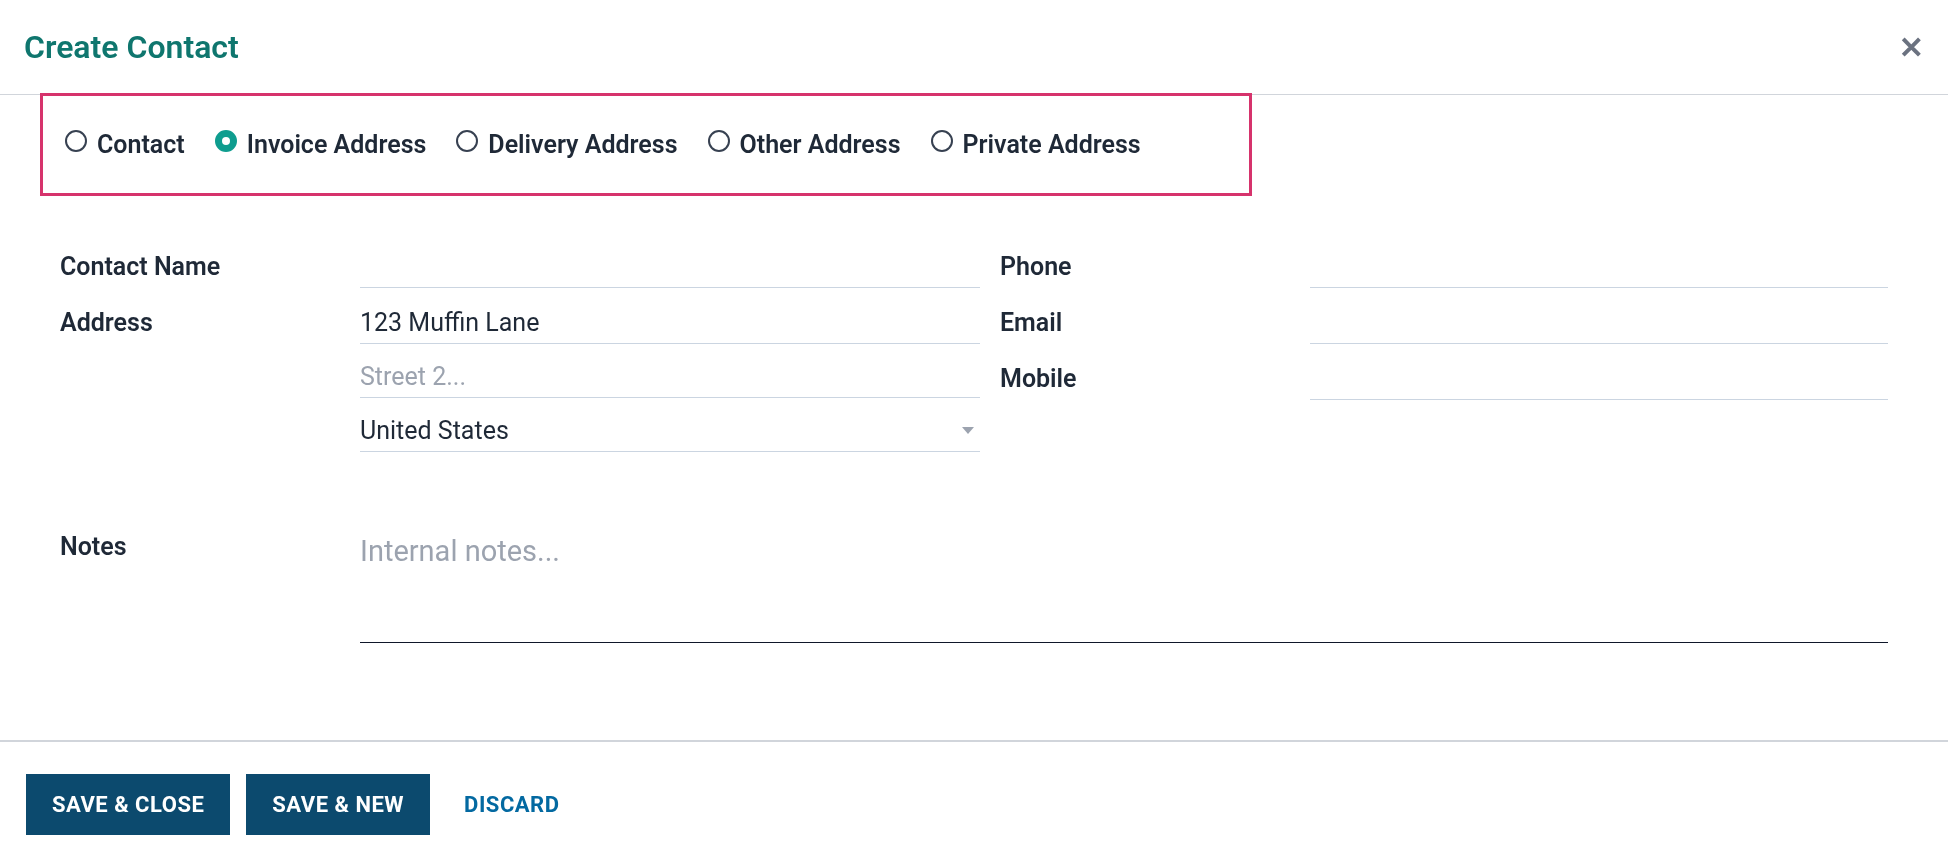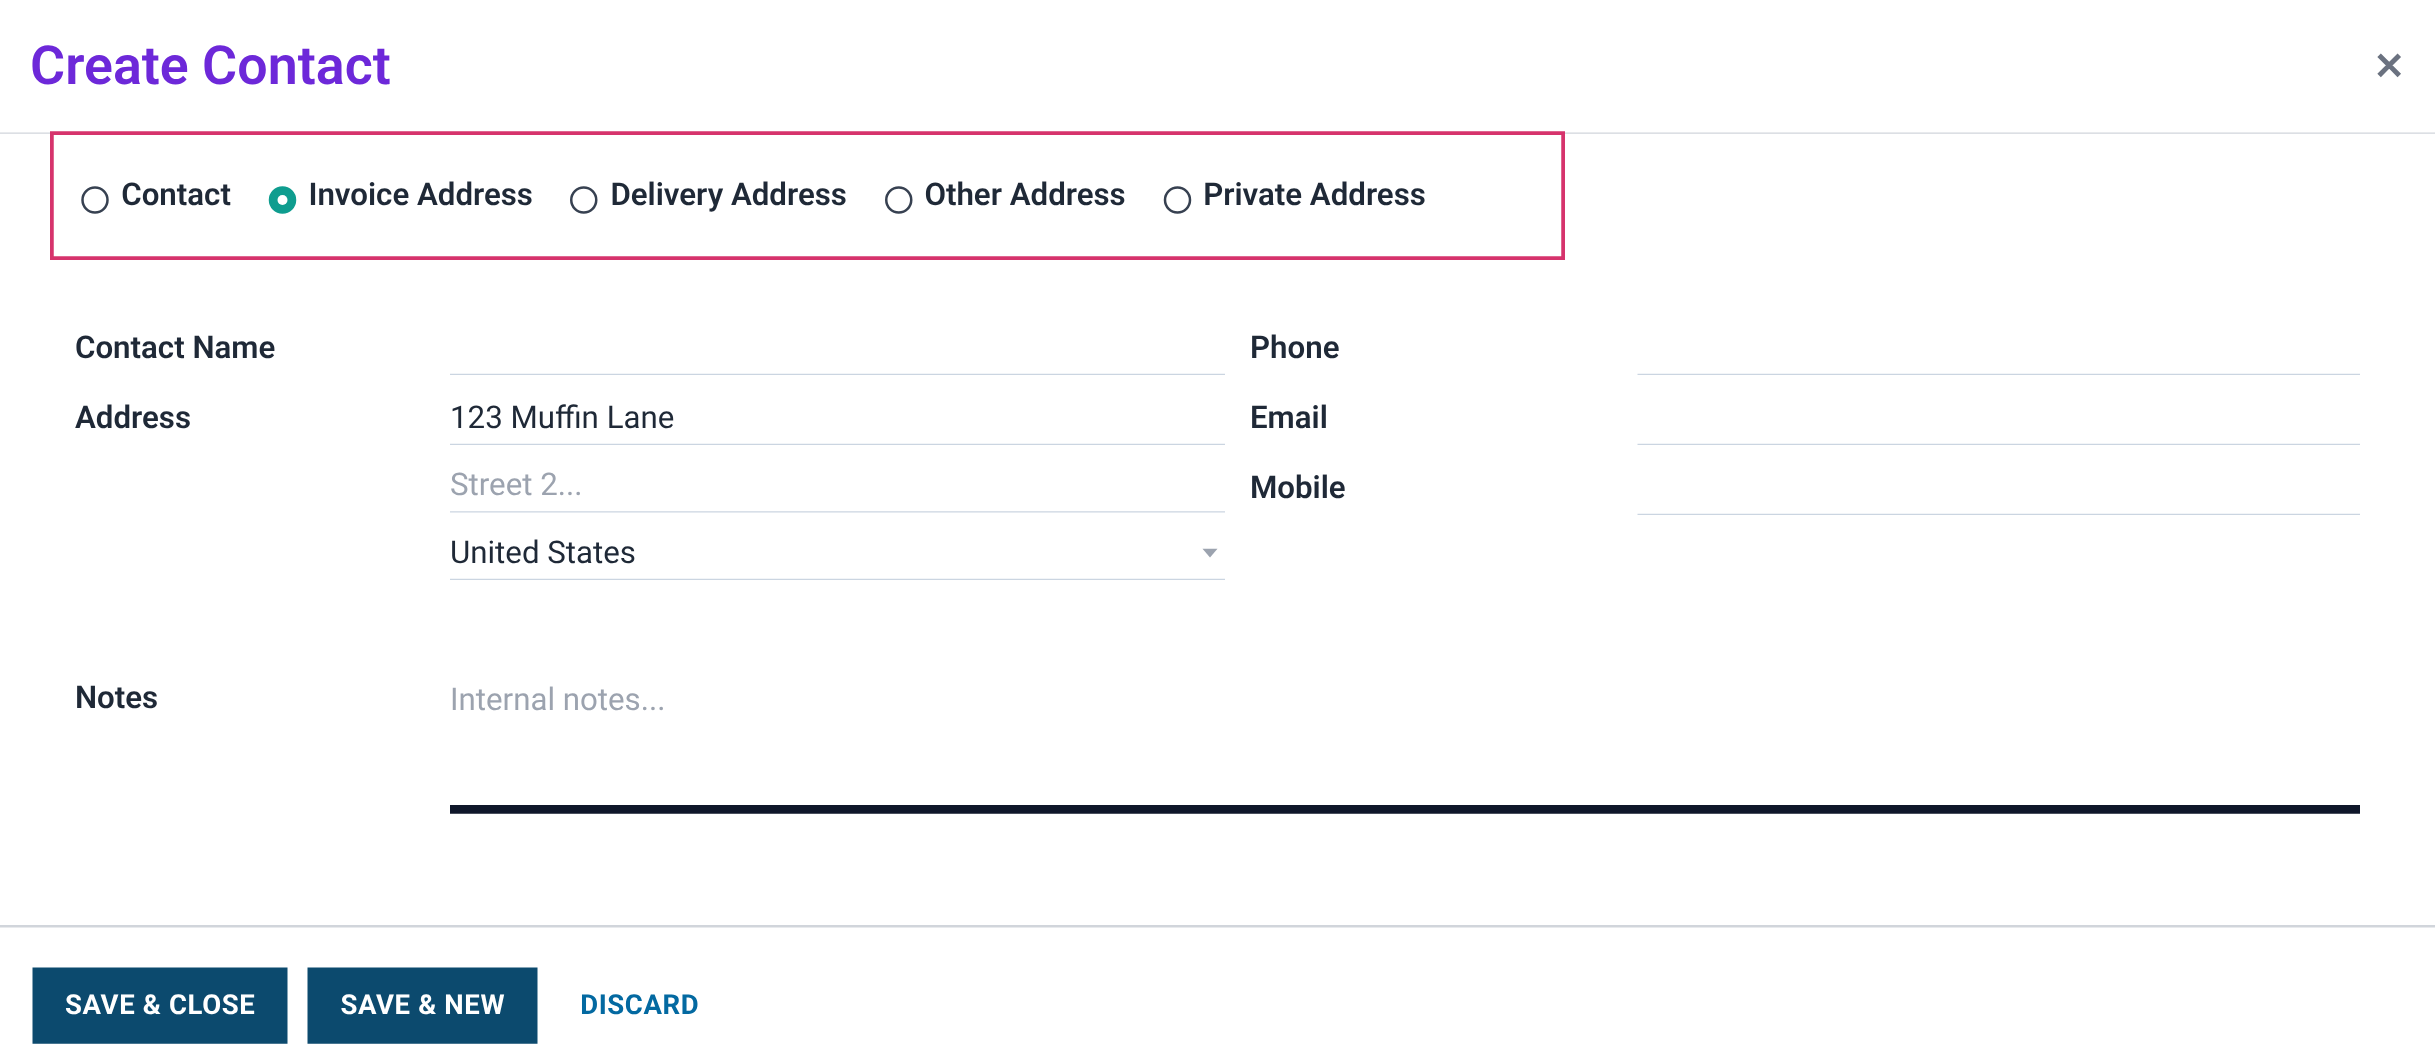--- a/index.html
+++ b/index.html
@@ -1,22 +1,22 @@
 <!DOCTYPE html>
 <html><head>
 <meta charset="utf-8">
 <style>
   * { box-sizing: border-box; margin: 0; padding: 0; }
   html, body { width: 1948px; height: 846px; font-family: -apple-system, BlinkMacSystemFont, "Segoe UI", Roboto, "Helvetica Neue", Arial, sans-serif; color: #111827; background: #fff; font-size: 25px; }
   .header { display: flex; align-items: center; justify-content: space-between; padding: 28px 24px 28px 24px; border-bottom: 1px solid #d1d5db; }
-  .header h1 { font-size: 43px; font-weight: 600; color: #6d28d9; }
+  .header h1 { font-size: 32px; font-weight: 600; color: #0f766e; }
   .close-btn { font-size: 30px; color: #6b7280; cursor: pointer; font-weight: bold; }
   .content { padding: 0 60px 40px 60px; }
   .radio-row { display: flex; align-items: center; gap: 30px; border: 3px solid #d6336c; padding: 34px 22px; margin: -2px 0 0 -20px; width: 1212px; }
-  .radio-item { display: flex; align-items: flex-end; gap: 10px; cursor: pointer; }
+  .radio-item { display: flex; align-items: flex-start; gap: 10px; cursor: pointer; }
   .radio-outer { width: 22px; height: 22px; border: 2px solid #374151; border-radius: 50%; display: flex; align-items: center; justify-content: center; flex-shrink: 0; }
   .radio-outer.selected { border-color: #0f9d8f; background: #0f9d8f; }
   .radio-inner { width: 8px; height: 8px; background: #fff; border-radius: 50%; }
   .radio-label { font-weight: 600; font-size: 25px; color: #1f2937; white-space: nowrap; }
   .form-area { display: flex; margin-top: 50px; }
   .left-col { width: 920px; }
   .right-col { flex: 1; padding-left: 20px; }
   .field-row { display: flex; align-items: flex-start; margin-bottom: 14px; }
   .field-label { width: 300px; font-weight: 600; font-size: 25px; color: #1f2937; padding-top: 6px; }
   .field-inputs { flex: 1; display: flex; flex-direction: column; gap: 12px; }
@@ -25,21 +25,21 @@
   .addr-line3 { display: flex; gap: 8px; }
   .city { flex: 1; }
   .state-wrap { flex: 1.2; display: flex; align-items: center; border-bottom: 1px solid #cbd5e1; }
   .state-wrap .input { border-bottom: none; flex: 1; min-width: 0; }
   .zip { width: 140px; }
   .country-wrap { display: flex; align-items: center; border-bottom: 1px solid #cbd5e1; }
   .country-wrap .input { border-bottom: none; flex: 1; }
   .caret { width: 0; height: 0; border-left: 6px solid transparent; border-right: 6px solid transparent; border-top: 7px solid #9ca3af; margin-right: 6px; flex-shrink: 0; }
   .right-col .field-row .field-label { width: 310px; }
   .right-col .input-wrap { flex: 1; }
-  .notes-textarea { border: none; border-bottom: 7px solid #0f172a; font-size: 25px; font-family: inherit; padding: 8px 0 40px 0; resize: none; outline: none; width: 100%; min-height: 70px; }
+  .notes-textarea { border: none; border-bottom: 1px solid #0f172a; font-size: 29px; font-family: inherit; padding: 8px 0 40px 0; resize: none; outline: none; width: 100%; min-height: 70px; }
   .notes-textarea::placeholder { color: #9ca3af; }
   .notes-row { margin-top: 60px; }
   .notes-row .field-label { width: 300px; }
   .notes-row .notes-wrap { flex: 1; }
   .footer { border-top: 2px solid #d1d5db; padding: 32px 26px; display: flex; gap: 16px; align-items: center; position: absolute; left: 0; right: 0; top: 740px; }
   .btn { border: none; cursor: pointer; font-family: inherit; font-size: 22px; font-weight: 700; letter-spacing: 0.5px; padding: 18px 26px; }
   .btn-primary { background: #0c4a6e; color: #fff; }
   .btn-link { background: transparent; color: #0369a1; padding-left: 18px; }
 </style>
 </head>

